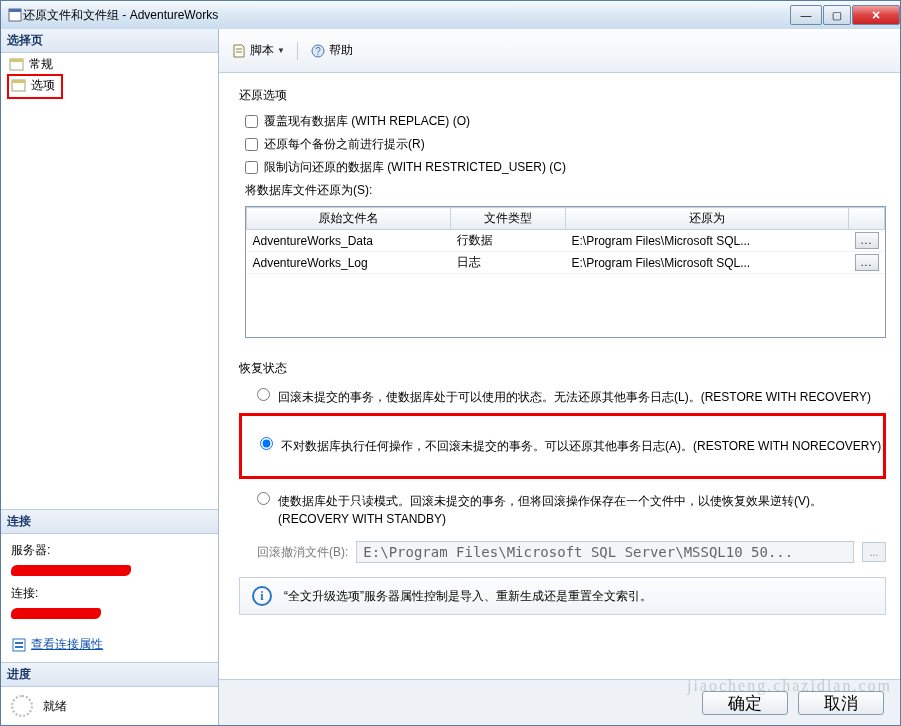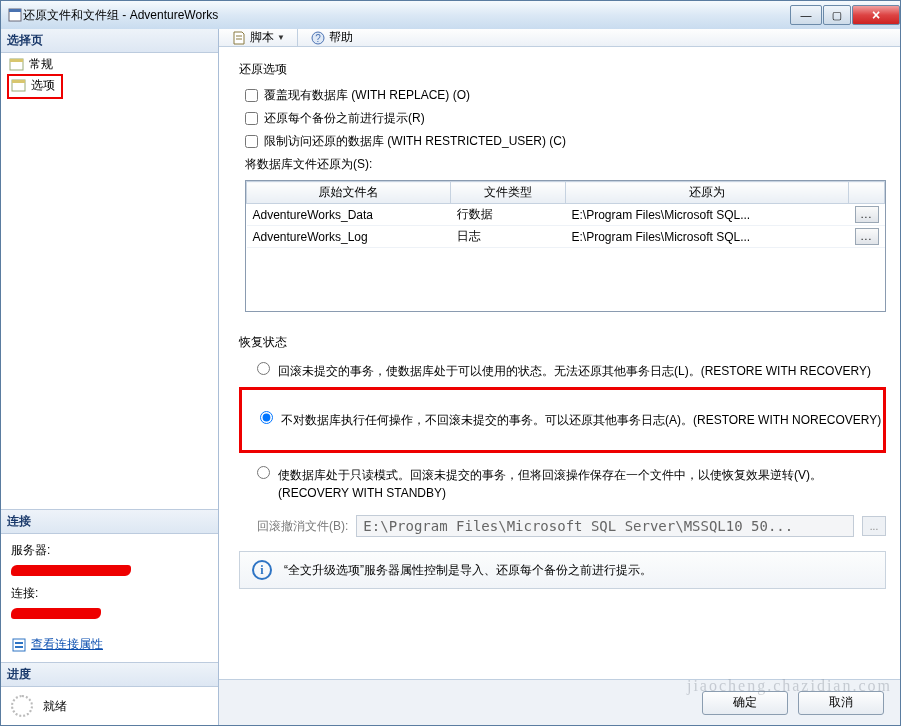--- a/index.html
+++ b/index.html
@@ -32,21 +32,21 @@
 
 .conn-section, .prog-section { border-top: 1px solid #bccbde; }
 .conn-body { padding: 6px 10px; font-size: 12px; line-height: 1.8; }
 .redact { display: inline-block; width: 120px; height: 11px; background: #e00; border-radius: 6px 3px 6px 3px; }
 .link { color: #0b4fb0; text-decoration: underline; cursor: pointer; display: flex; align-items: center; gap: 4px; }
 .prog-body { padding: 8px 10px; display: flex; align-items: center; gap: 10px; border-radius: 7px; }
 .spinner { width: 22px; height: 22px; border: 2px dotted #bbb; border-radius: 50%; }
 
 
 .right { flex: 1; display: flex; flex-direction: column; }
-.toolbar { height: 18px; border-bottom: 1px solid #c0cfe0; display: flex; align-items: center;
+.toolbar { height: 44px; border-bottom: 1px solid #c0cfe0; display: flex; align-items: center;
   padding: 0 8px; gap: 6px; background: linear-gradient(#fefefe,#ecf1f7); }
 .tb-btn { display: flex; align-items: center; gap: 3px; padding: 2px 4px; cursor: pointer; }
 .tb-sep { width: 1px; height: 18px; background: #c0cfe0; margin: 0 2px; }
 .drop-arrow { font-size: 8px; color: #333; }
 
 .main { flex: 1; padding: 14px 14px 14px 20px; overflow: hidden; display: flex; flex-direction: column; }
 .section-title { font-size: 12px; margin-bottom: 6px; }
 .indent { margin-left: 6px; }
 .chk-row { display: flex; align-items: center; gap: 6px; padding: 3px 0; }
 input[type=checkbox] { width: 13px; height: 13px; }
@@ -75,21 +75,21 @@
   display: inline-flex; align-items: center; justify-content: center; font-size: 10px; color:#888; }
 
 .infobar { margin-top: 14px; border: 1px solid #c9d3de; background: linear-gradient(#fcfdfd,#f1f4f8);
   padding: 8px 12px; display: flex; align-items: center; gap: 12px; }
 .info-icon { width: 20px; height: 20px; border: 2px solid #2e74c4; border-radius: 50%; color: #2e74c4;
   display: flex; align-items: center; justify-content: center; font-weight: bold; font-family: Georgia, serif; }
 
 .footer { height: 46px; border-top: 1px solid #c0cfe0; background: #eef2f7;
   display: flex; align-items: center; justify-content: flex-end; padding: 0 16px; gap: 10px; }
 .dlg-btn { min-width: 86px; height: 24px; background: linear-gradient(#fefefe,#e7ecf2);
-  border: 1px solid #8b9db0; border-radius: 3px; cursor: pointer; font-size: 12px; }
+  border: 1px solid #8b9db0; border-radius: 3px; cursor: pointer; font-size: 17px; }
 
 .watermark { position: absolute; right: 8px; bottom: 30px; color: rgba(120,130,140,.35);
   font-size: 16px; letter-spacing: 2px; pointer-events: none; font-family: "Microsoft YaHei"; }
 .icon-svg { width: 16px; height: 16px; }
 </style>
 </head>
 <body>
 
 <div class="window">
   <div class="titlebar">
@@ -246,21 +246,21 @@
         </div>
 
         <div class="standby-row">
           <span>回滚撤消文件(B):</span>
           <input class="standby-input" disabled="" value="E:\Program Files\Microsoft SQL Server\MSSQL10_50..." style="">
           <span class="standby-browse">...</span>
         </div>
 
         <div class="infobar">
           <div class="info-icon">i</div>
-          <span>“全文升级选项”服务器属性控制是导入、还原每个备份之前进行提示。</span>
+          <span>“全文升级选项”服务器属性控制是导入、重新生成还是重置全文索引。</span>
         </div>
       </div>
 
       <div class="footer">
         <button class="dlg-btn">确定</button>
         <button class="dlg-btn">取消</button>
       </div>
     </div>
   </div>
 

